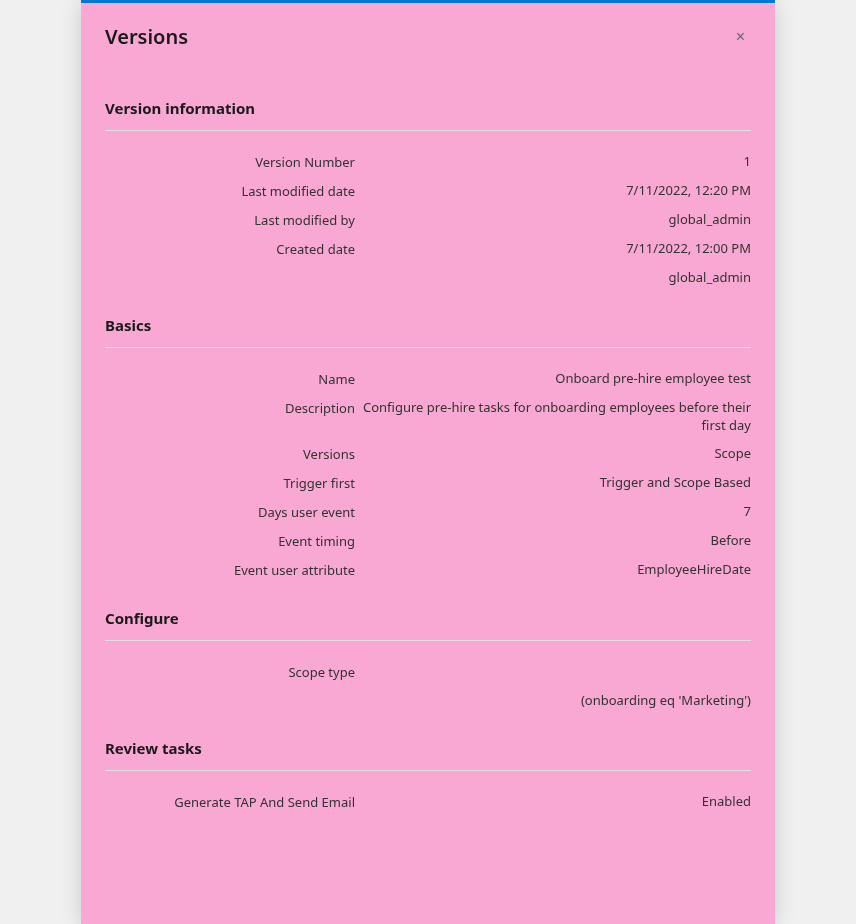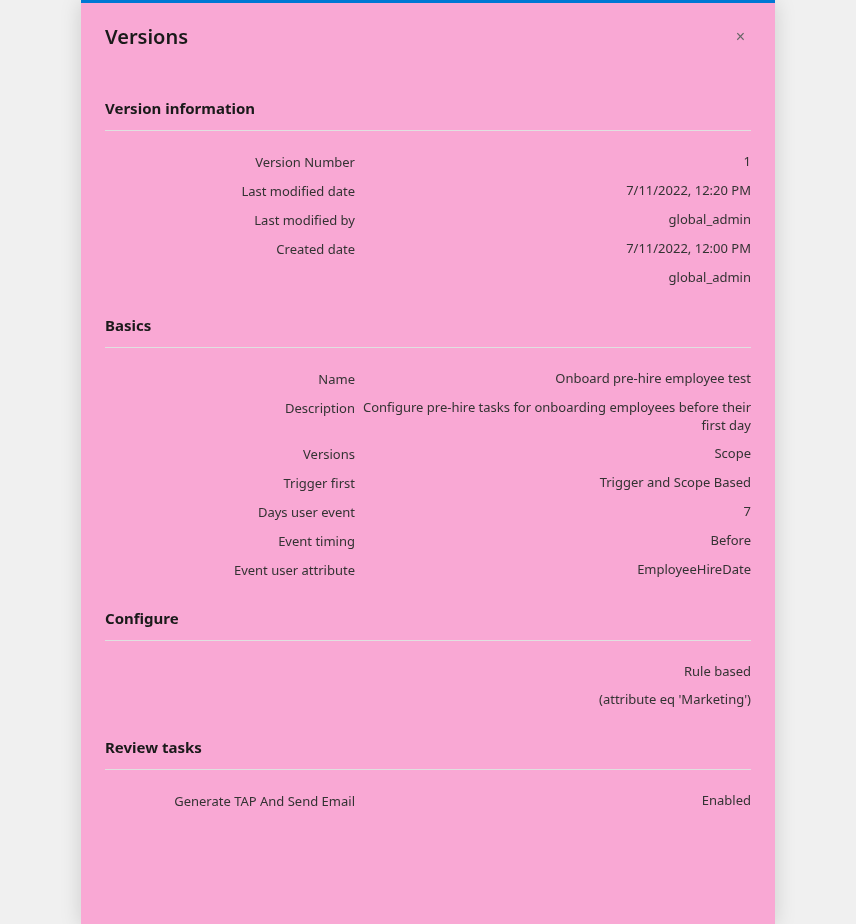--- a/index.html
+++ b/index.html
@@ -166,24 +166,24 @@
         <span class="field-label">Event user attribute</span>
         <span class="field-value">EmployeeHireDate</span>
       </div>
     </div>
 
     <div class="section">
       <div class="section-title">Configure</div>
       <div class="divider"></div>
 
       <div class="field-row">
-        <span class="field-value">Rule based</span>
+        <span class="field-label">Scope type</span>
       </div>
       <div class="field-row">
-        <span class="field-value">(attribute eq 'Marketing')</span>
+        <span class="field-value">(onboarding eq 'Marketing')</span>
       </div>
     </div>
 
     <div class="section">
       <div class="section-title">Review tasks</div>
       <div class="divider"></div>
 
       <div class="field-row">
         <span class="field-label">Generate TAP And Send Email</span>
         <span class="field-value">Enabled</span>

